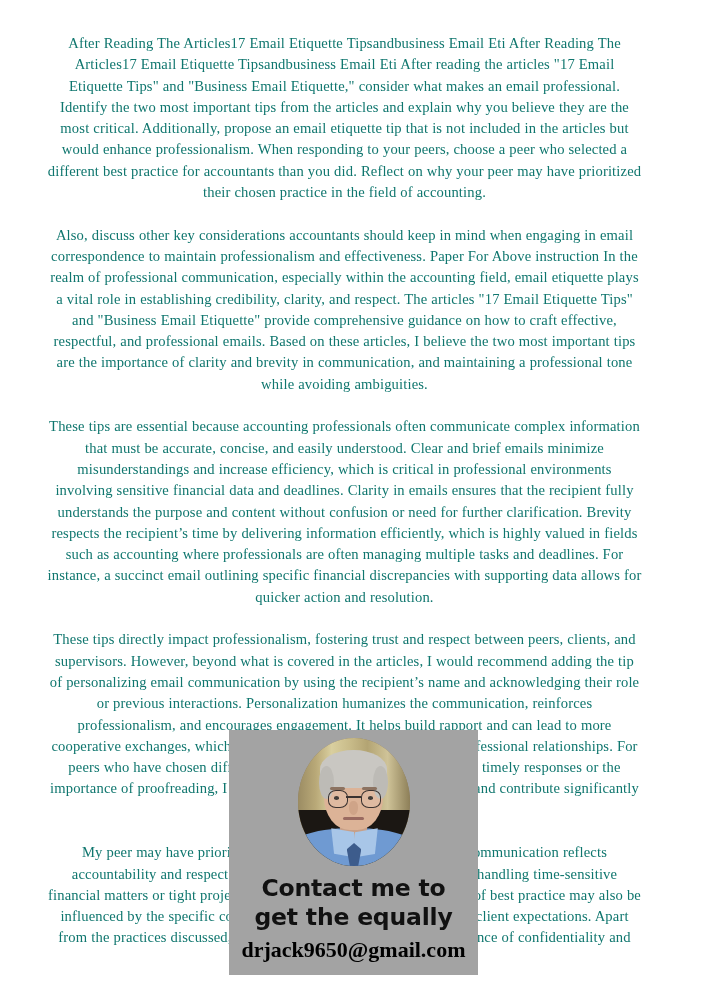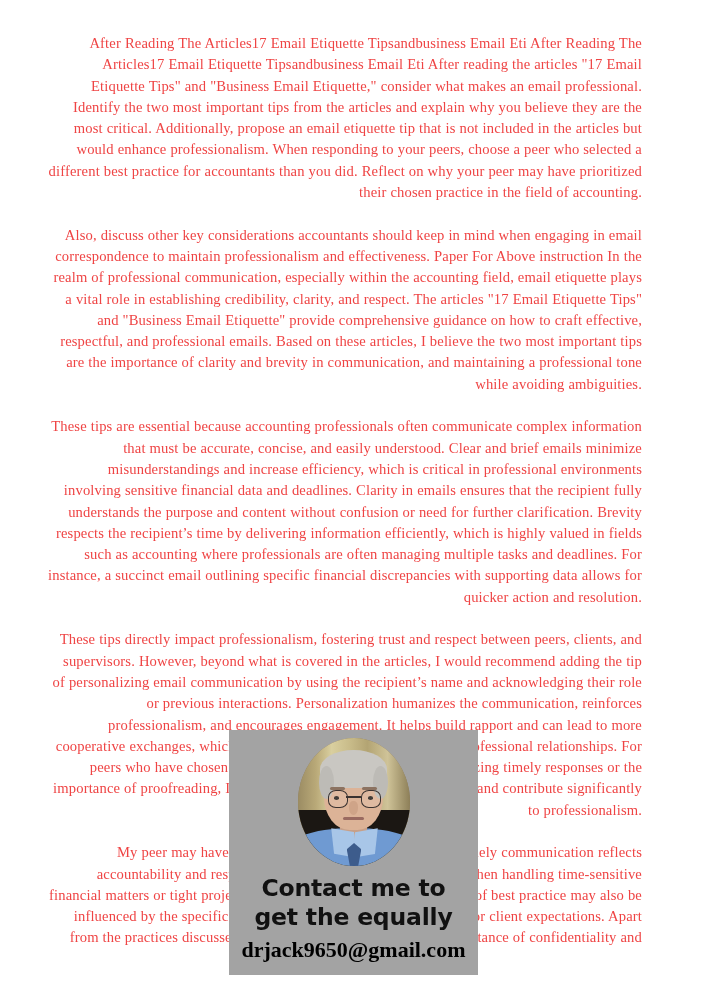--- a/index.html
+++ b/index.html
@@ -27,22 +27,22 @@
   #document-body {
     position: absolute;
     left: 47px;
     top: 33px;
     width: 595px;
   }
 
   .doc-paragraph {
     font-size: 14.6px;
     line-height: 21.3px;
-    color: #ef4444;
-    text-align: right;
+    color: #0f766e;
+    text-align: center;
     margin: 0 0 21.3px 0;
     letter-spacing: 0.01em;
     word-spacing: 0.01em;
   }
   .doc-paragraph:last-child {
     margin-bottom: 0;
   }
 
   
   #contact-overlay {

